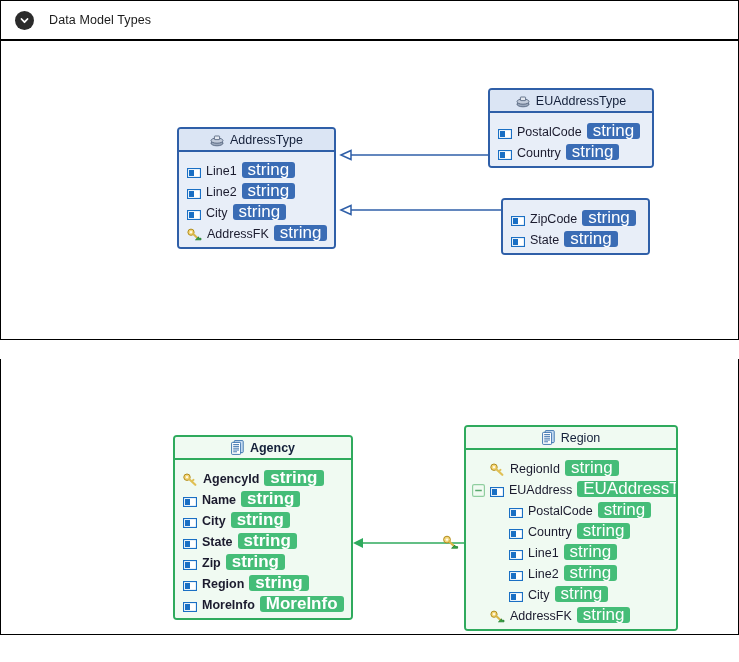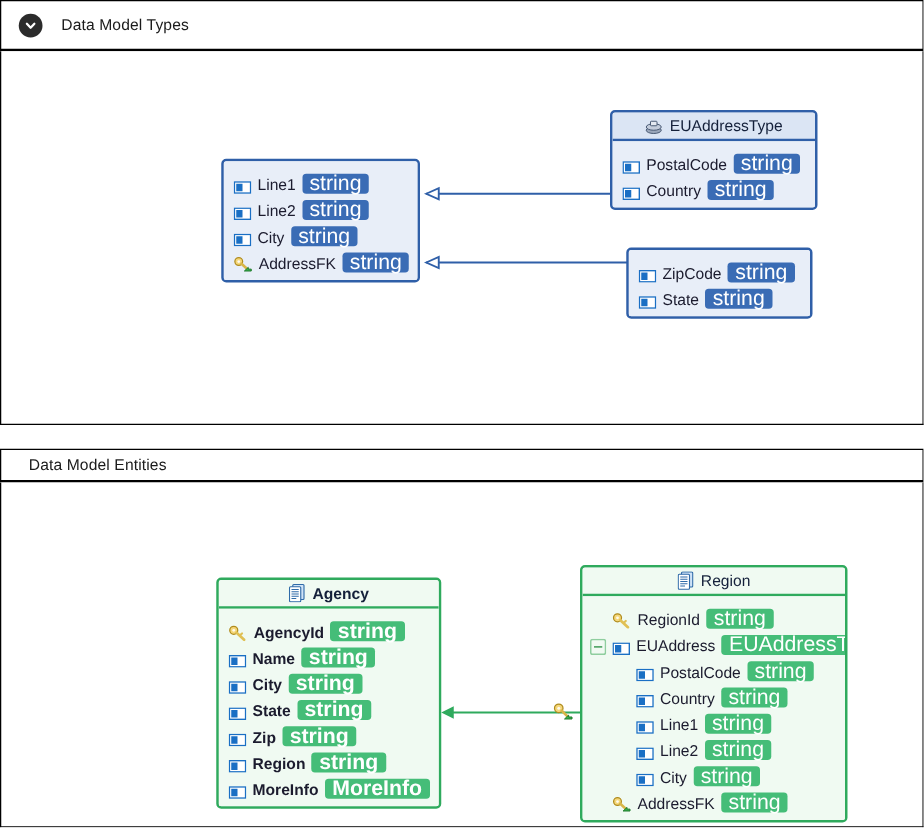--- a/index.html
+++ b/index.html
@@ -148,20 +148,30 @@
       <svg class="wires" width="739" height="299">
 
         <path d="M488 114 L340 114" stroke="#2f5fa8" stroke-width="1.5" fill="none"></path>
         <polygon points="340,114 350,109.5 350,118.5" fill="#ffffff" stroke="#2f5fa8" stroke-width="1.5"></polygon>
 
         <path d="M501 169 L340 169" stroke="#2f5fa8" stroke-width="1.5" fill="none"></path>
         <polygon points="340,169 350,164.5 350,173.5" fill="#ffffff" stroke="#2f5fa8" stroke-width="1.5"></polygon>
       </svg>
 
       <div class="node blue" style="left:176px; top:86px; width:159px;">
+        <div class="node-head">
+          <span class="ico">
+            <svg width="14" height="14" viewBox="0 0 14 14">
+              <ellipse cx="7" cy="10.2" rx="6" ry="2.6" fill="#9aa7bb" stroke="#4a5b75" stroke-width="0.8"></ellipse>
+              <ellipse cx="7" cy="7.6" rx="6" ry="2.6" fill="#c3ccdb" stroke="#4a5b75" stroke-width="0.8"></ellipse>
+              <rect x="4.4" y="3" width="5.2" height="3.6" rx="0.6" fill="#e4e9f1" stroke="#4a5b75" stroke-width="0.8"></rect>
+            </svg>
+          </span>
+          <span>AddressType</span>
+        </div>
         <div class="node-body">
 
           <div class="row">
             <span class="ico">
               <svg width="14" height="10" viewBox="0 0 14 10">
                 <rect x="0.5" y="0.5" width="13" height="9" fill="#ffffff" stroke="#1a6fc4" stroke-width="1.2"></rect>
                 <rect x="2" y="2" width="5" height="6" fill="#1a6fc4"></rect>
               </svg>
             </span>
             <span class="name">Line1</span>
@@ -264,23 +274,20 @@
             <span class="badge">string</span>
           </div>
         </div>
       </div>
 
     </div>
   </div>
 
   <div class="panel" style="left:0; top:359px; width:739px; height:303px;">
 
-    <div class="panel-header no-top" style="width:739px; height:27px;">
-      <span class="panel-title" style="margin-left:22px;">Data Model Entities</span>
-    </div>
 
     <div class="panel-body" style="width:739px; height:276px;">
 
       <svg class="wires" width="739" height="276">
 
         <path d="M472 184 L355 184" stroke="#2faa5d" stroke-width="1.7" fill="none"></path>
         <polygon points="352,184 362,179 362,189" fill="#2faa5d"></polygon>
 
         <path d="M472 184 L472 212" stroke="#2faa5d" stroke-width="1.7" fill="none"></path>
       </svg>

